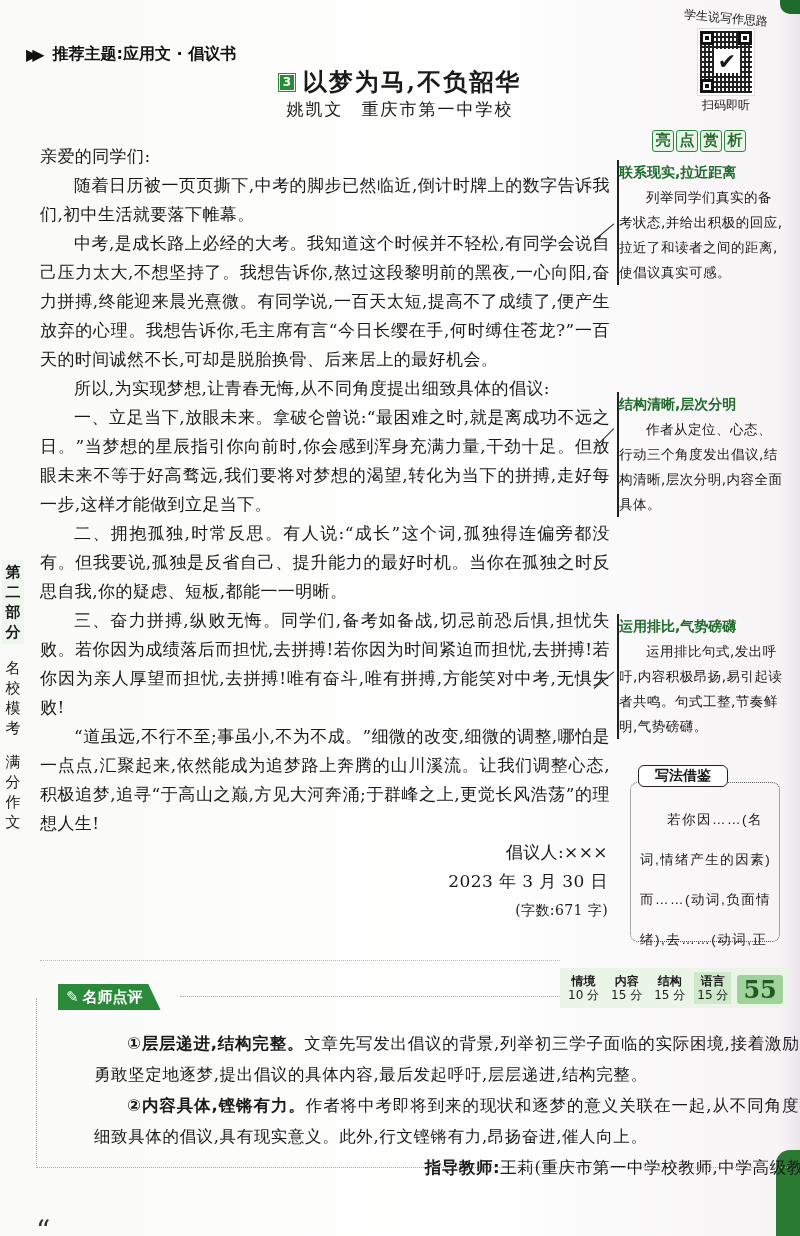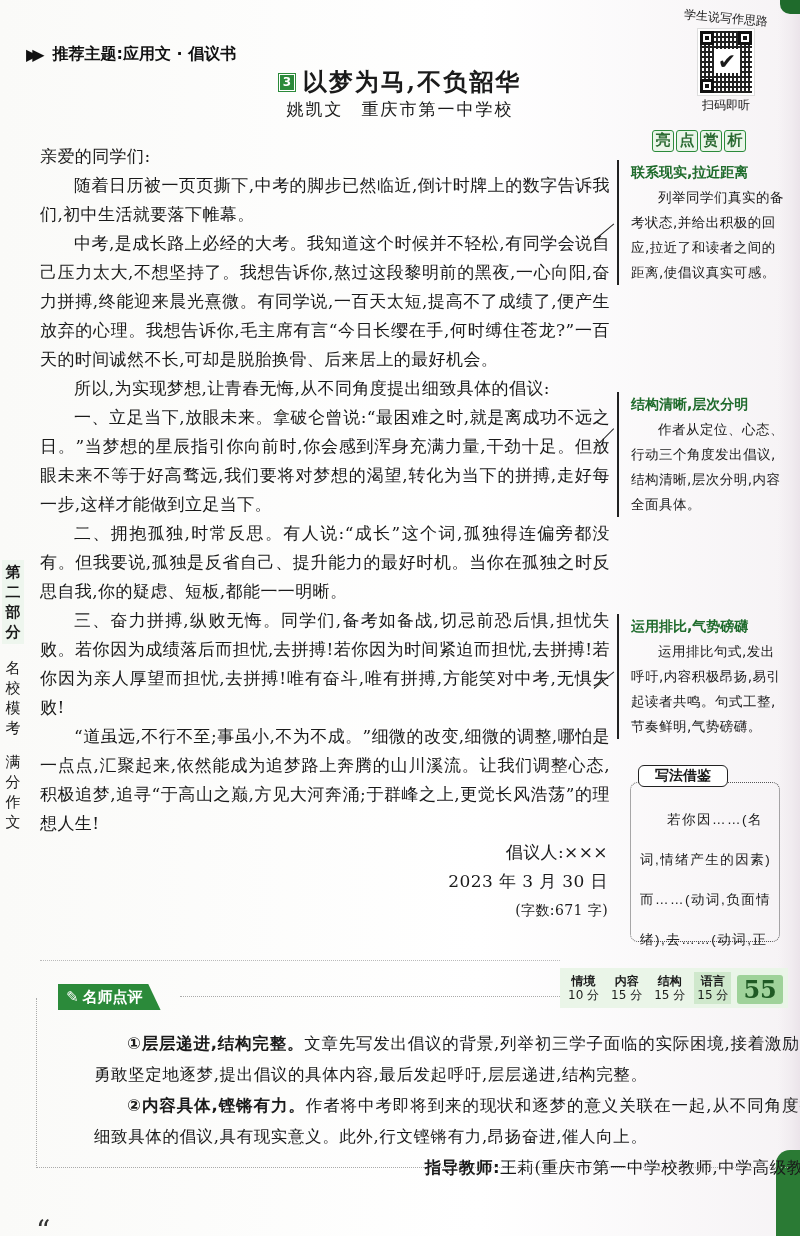--- a/index.html
+++ b/index.html
@@ -90,21 +90,21 @@
   .body p { text-indent: 2em; text-align: justify; }
   .body p.greeting { text-indent: 0; }
   .body p.right { text-indent: 0; text-align: right; padding-right: 2px; }
   .sign { font-size: 17px; }
   .wordcount { font-size: 14px; }
 
   
   .note {
     position: absolute; left: 617px; width: 168px;
     font-family: "DejaVu Sans", sans-serif; font-size: 13.5px; line-height: 25px;
-    border-left: 2px solid #222; padding-left: 12px;
+    border-left: 2px solid #222; padding-left: 0;
   }
   .note .note-title { color: #1f6b2c; font-weight: bold; font-size: 14px; }
   .note .note-body { text-indent: 2em; letter-spacing: 0.5px; }
   .connector {
     position: absolute; height: 1px; background: #222; transform-origin: left center;
   }
 
   .tip-box {
     position: absolute; left: 630px; top: 782px; width: 150px; height: 160px;
     border: 1.5px dotted #555; border-radius: 8px;

